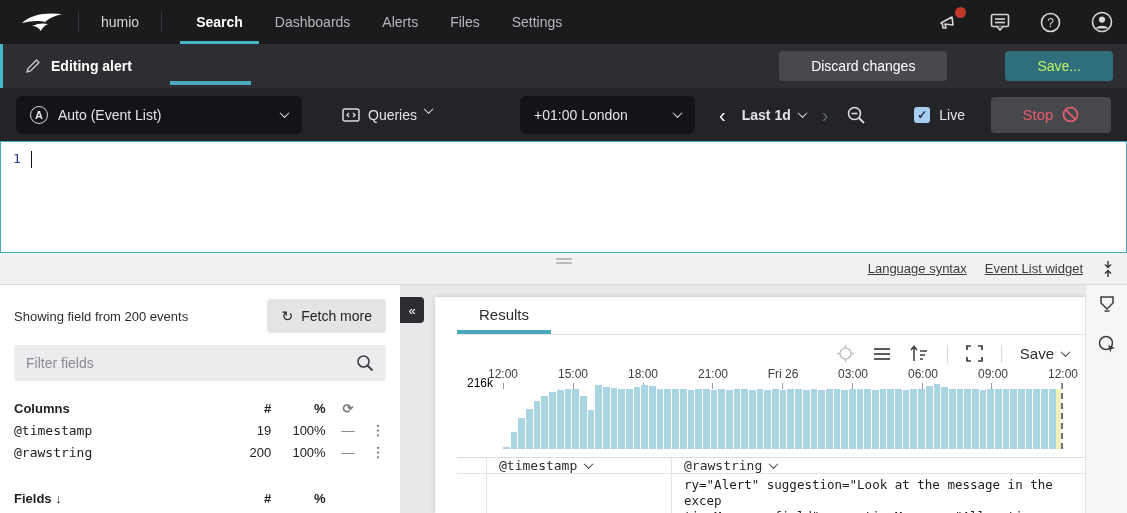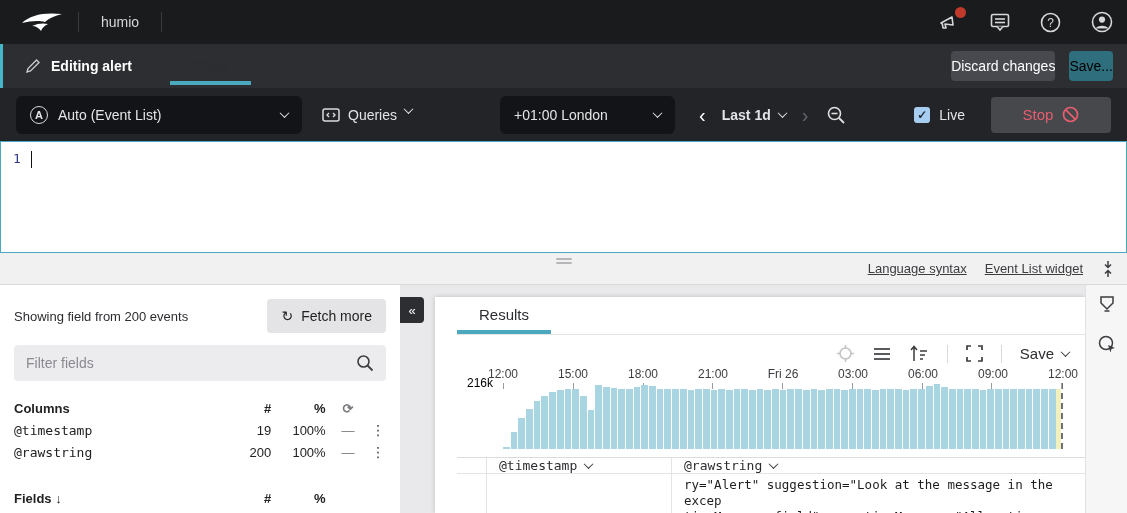--- a/index.html
+++ b/index.html
@@ -16,32 +16,32 @@
   .nav-item.active { color:#ffffff; font-weight:bold; border-bottom-color:#45b5c8; }
   .topnav .right { margin-left:auto; display:flex; align-items:center; gap:30px; }
   .icon-btn { position:relative; display:flex; align-items:center; cursor:pointer; }
   .badge-dot { position:absolute; top:-5px; right:-6px; width:11px; height:11px; border-radius:50%; background:#c0392b; }
 
   
   .alertbar { height:44px; background:#2c2e31; border-left:3px solid #45b5c8; display:flex; align-items:center; padding:0 14px 0 22px; color:#fff; }
   .alertbar .title { font-weight:bold; margin-left:10px; }
   .alertbar .tab { font-weight:bold; margin-left:38px; }
   .alertbar .right { margin-left:auto; display:flex; gap:14px; }
-  .btn { border:none; border-radius:4px; font-size:14px; padding:7px 0; cursor:pointer; font-family:inherit; }
+  .btn { border:none; border-radius:4px; font-size:14px; padding:7px 32px; cursor:pointer; font-family:inherit; }
   .btn-gray { background:#47494e; color:#fff; }
-  .btn-teal { background:#2e6e7d; color:#000000; }
+  .btn-teal { background:#2e6e7d; color:#bef264;margin-left:44px; }
 
   
   .qtoolbar { height:53px; background:#222427; display:flex; align-items:center; padding:0 16px; color:#e3e4e6; }
   .drop { background:#131417; border-radius:6px; height:38px; display:flex; align-items:center; padding:0 14px; cursor:pointer; }
   .drop-view { width:286px; }
   .drop-tz { width:175px; margin-left:88px; }
   .drop .grow { flex:1; }
   .circleA { width:18px; height:18px; border:1.5px solid #d9dadc; border-radius:50%; display:flex; align-items:center; justify-content:center; font-size:11px; font-weight:bold; margin-right:10px; }
-  .queries { display:flex; gap:8px; margin-left:20px; cursor:pointer; }
+  .queries { display:flex; gap:8px; cursor:pointer;padding-left:40px; }
   .chev { display:inline-block; width:7px; height:7px; border-right:1.6px solid currentColor; border-bottom:1.6px solid currentColor; transform:rotate(45deg) translate(-1px,-1px); }
   .arrow { font-size:20px; line-height:1; cursor:pointer; padding:0 6px; }
   .arrow.prev { margin-left:18px; color:#fff; }
   .arrow.next { color:#63666f; }
   .timerange { display:flex; align-items:center; gap:8px; margin:0 10px; cursor:pointer; font-weight:bold; }
   .live-wrap { margin-left:auto; display:flex; align-items:center; gap:9px; }
   .checkbox { width:16px; height:16px; background:#a7cdf0; border-radius:3px; display:flex; align-items:center; justify-content:center; color:#1d2a3a; font-size:12px; font-weight:bold; cursor:pointer; }
   .stop-btn { margin-left:26px; width:120px; height:36px; background:#46484c; color:#e85d70; border:none; border-radius:4px; font-size:15px; display:flex; align-items:center; justify-content:center; gap:9px; cursor:pointer; font-family:inherit; }
 
   
@@ -117,20 +117,27 @@
 <div class="topnav">
   <div class="logo">
     <svg width="44" height="26" viewBox="0 0 44 26">
       <path d="M2 14 C10 6 24 3 42 5 C32 8 28 10 25 13 C19 11 10 12 2 14 Z" fill="#fff"></path>
       <path d="M12 17 C18 14 24 14 28 15 C24 17 22 19 21 22 C19 19 16 17 12 17 Z" fill="#fff"></path>
     </svg>
   </div>
   <div class="vdiv"></div>
   <div class="brand">humio</div>
   <div class="vdiv"></div>
+  <div class="nav-items">
+    <div class="nav-item active">Search</div>
+    <div class="nav-item">Dashboards</div>
+    <div class="nav-item">Alerts</div>
+    <div class="nav-item">Files</div>
+    <div class="nav-item">Settings</div>
+  </div>
   <div class="right">
     <div class="icon-btn">
       <svg width="22" height="20" viewBox="0 0 22 20">
           <path d="M3 11 L14 5 L15 13 L7 12 L8 16 L5 16 L4.4 12 Z" fill="none" stroke="#d6d7d9" stroke-width="1.6" stroke-linejoin="round"></path>
         </svg>
       <span class="badge-dot"></span>
     </div>
     <div class="icon-btn">
       <svg width="20" height="20" viewBox="0 0 20 20">
           <rect x="1.5" y="2.5" width="17" height="12" rx="1.5" fill="none" stroke="#d6d7d9" stroke-width="1.6"></rect>

